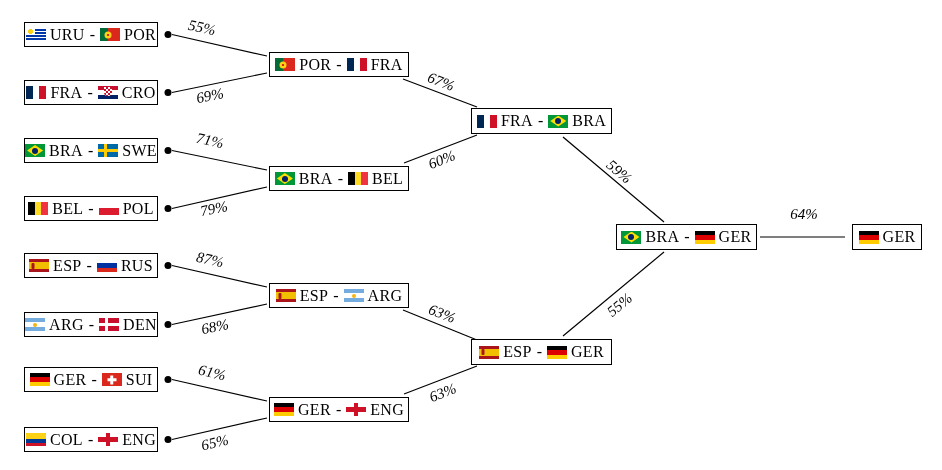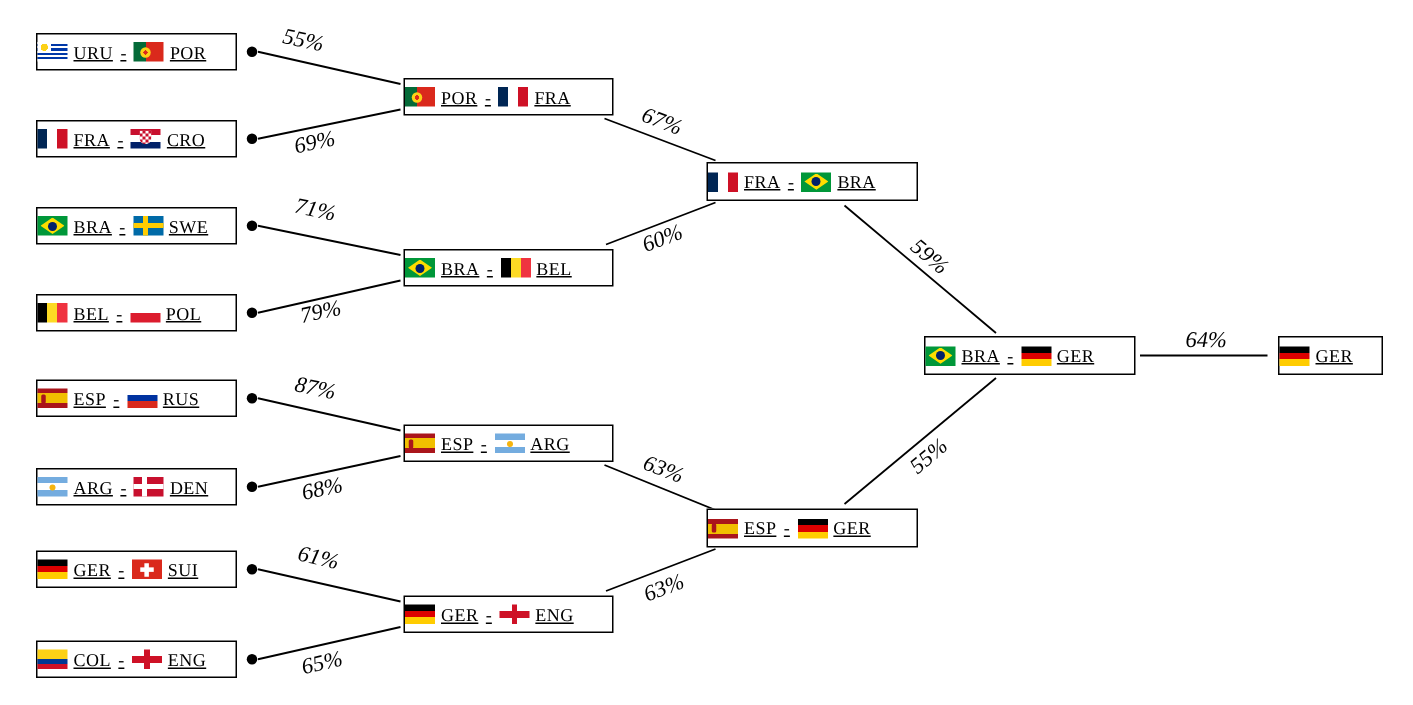--- a/index.html
+++ b/index.html
@@ -4,22 +4,22 @@
 <style>
   html,body { margin:0; padding:0; background:#fff; }
   #canvas {
     position:relative; width:942px; height:470px; background:#fff;
     font-family:"Liberation Serif", serif; color:#000; overflow:hidden;
   }
   svg.edges { position:absolute; left:0; top:0; width:942px; height:470px; }
   .match {
     position:absolute; box-sizing:border-box; height:25px;
     border:1.5px solid #000; background:#fff;
-    display:flex; align-items:center; 
-    font-size:12px; white-space:nowrap; line-height:1;text-decoration:underline;
+    display:flex; align-items:center; justify-content:center;
+    font-size:16px; white-space:nowrap; line-height:1;
   }
   .code { letter-spacing:0.3px; }
   .sep { margin:0 5px; }
   .flag {
     position:relative; display:inline-block; width:20px; height:13px;
     margin-right:4px; overflow:hidden; flex:none;
   }
   .prob {
     position:absolute; font-size:15px; font-style:italic;
     transform:translate(-50%,-50%) rotate(var(--rot,0deg));
@@ -225,15 +225,15 @@
   <span class="prob" style="left:210px;top:260px;--rot:12deg">87%</span>
   <span class="prob" style="left:215px;top:327px;--rot:-12deg">68%</span>
   <span class="prob" style="left:212px;top:373px;--rot:13deg">61%</span>
   <span class="prob" style="left:215px;top:443px;--rot:-13deg">65%</span>
   <span class="prob" style="left:441px;top:82px;--rot:21deg">67%</span>
   <span class="prob" style="left:442px;top:160px;--rot:-21deg">60%</span>
   <span class="prob" style="left:442px;top:314px;--rot:21deg">63%</span>
   <span class="prob" style="left:443px;top:393px;--rot:-21deg">63%</span>
   <span class="prob" style="left:619px;top:172px;--rot:40deg">59%</span>
   <span class="prob" style="left:620px;top:305px;--rot:-40deg">55%</span>
-  <span class="prob" style="left:804px;top:228px;">64%</span>
+  <span class="prob" style="left:804px;top:214px;">64%</span>
 
 </div>
 
 </body></html>

